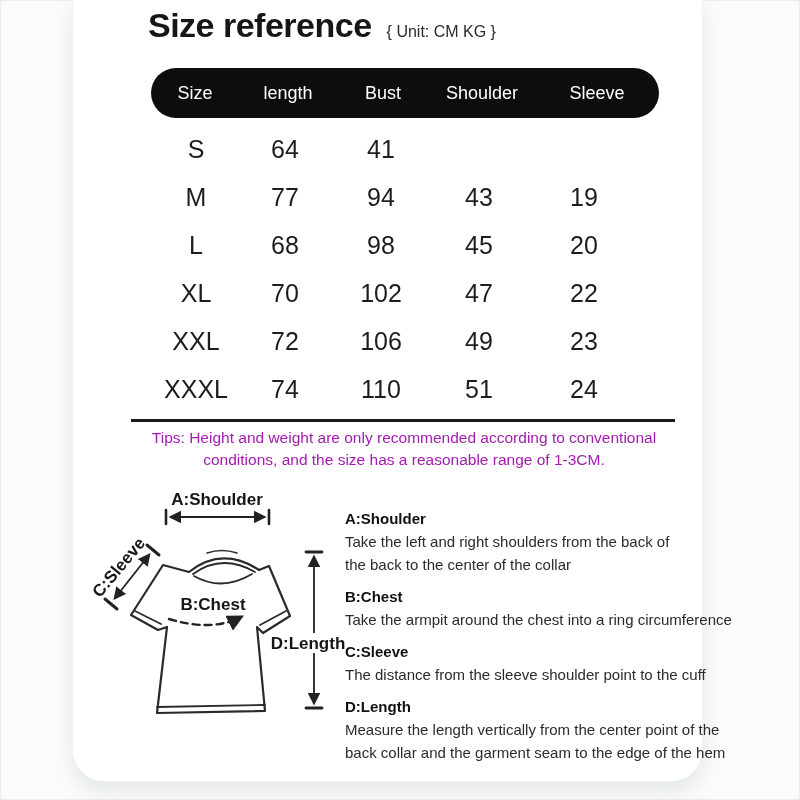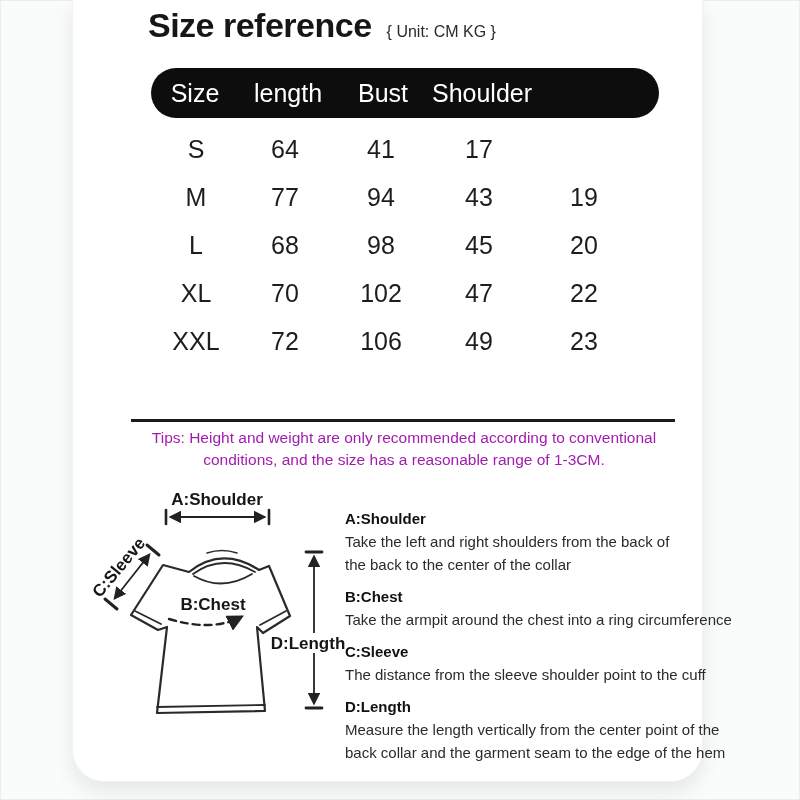--- a/index.html
+++ b/index.html
@@ -38,21 +38,21 @@
   
   .pill {
     position: absolute; left: 78px; top: 68px;
     width: 508px; height: 50px;
     background: #0d0d0d; border-radius: 25px;
     display: grid;
     grid-template-columns: 88px 98px 92px 106px 124px;
     align-items: center;
   }
   .pill span {
-    color: #fff; font-size: 25px; text-align: center; white-space: nowrap;
+    color: #fff; font-size: 18px; text-align: center; white-space: nowrap;
   }
 
   
   .rows { position: absolute; left: 78px; top: 125px; width: 492px; }
   .trow {
     display: grid;
     grid-template-columns: 90px 88px 104px 92px 118px;
     height: 48px; align-items: center;
   }
   .trow span { font-size: 25px; text-align: center; color: #1d1d1d; white-space: nowrap; }
@@ -91,28 +91,28 @@
     <div class="title-row">
       <span class="title">Size reference</span>
       <span class="unit">{ Unit: CM KG }</span>
     </div>
 
     <div class="pill">
       <span>Size</span>
       <span>length</span>
       <span>Bust</span>
       <span>Shoulder</span>
+      <span>Sleeve</span>
     </div>
 
     <div class="rows">
       <div class="trow">
         <span>S</span>
         <span>64</span>
         <span>41</span>
-        <span>17</span>
       </div>
       <div class="trow">
         <span>M</span>
         <span>77</span>
         <span>94</span>
         <span>43</span>
         <span>19</span>
       </div>
       <div class="trow">
         <span>L</span>
@@ -127,20 +127,27 @@
         <span>102</span>
         <span>47</span>
         <span>22</span>
       </div>
       <div class="trow">
         <span>XXL</span>
         <span>72</span>
         <span>106</span>
         <span>49</span>
         <span>23</span>
+      </div>
+      <div class="trow">
+        <span>XXXL</span>
+        <span>74</span>
+        <span>110</span>
+        <span>51</span>
+        <span>24</span>
       </div>
     </div>
 
     <div class="divider"></div>
     <div class="tips">Tips: Height and weight are only recommended according to conventional
 conditions, and the size has a reasonable range of 1-3CM.</div>
 
     <svg class="tee" viewBox="0 0 262 252" fill="none" stroke-linecap="round" stroke-linejoin="round">
       <defs>
         <marker id="ah" viewBox="0 0 10 10" refX="8" refY="5" markerWidth="7" markerHeight="7" orient="auto-start-reverse">

